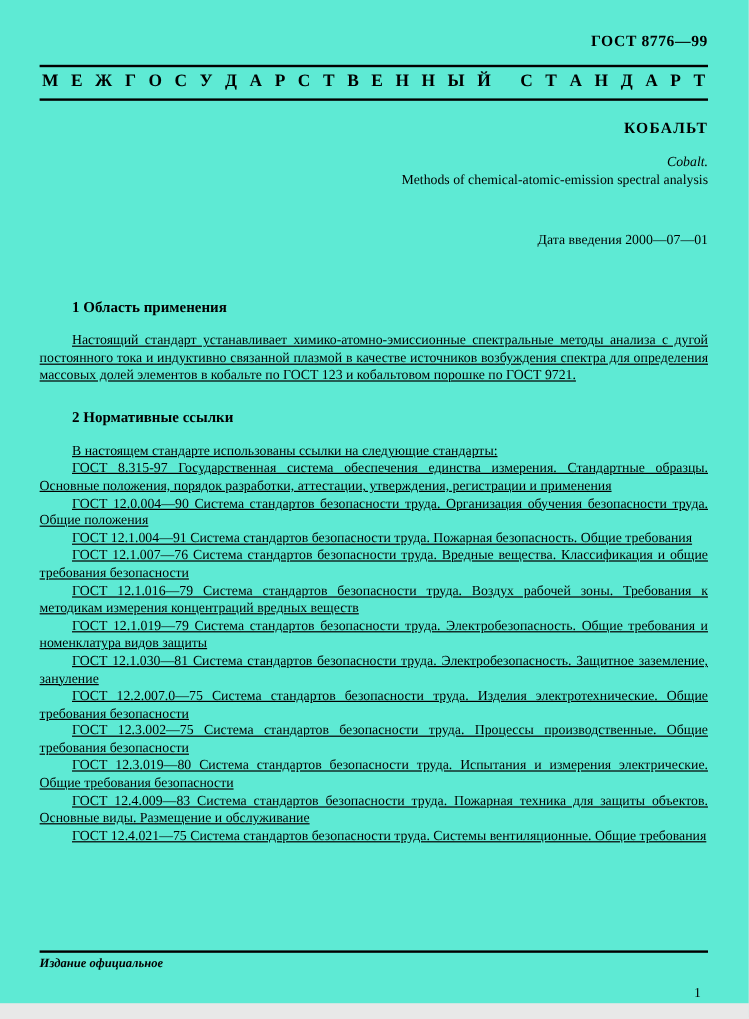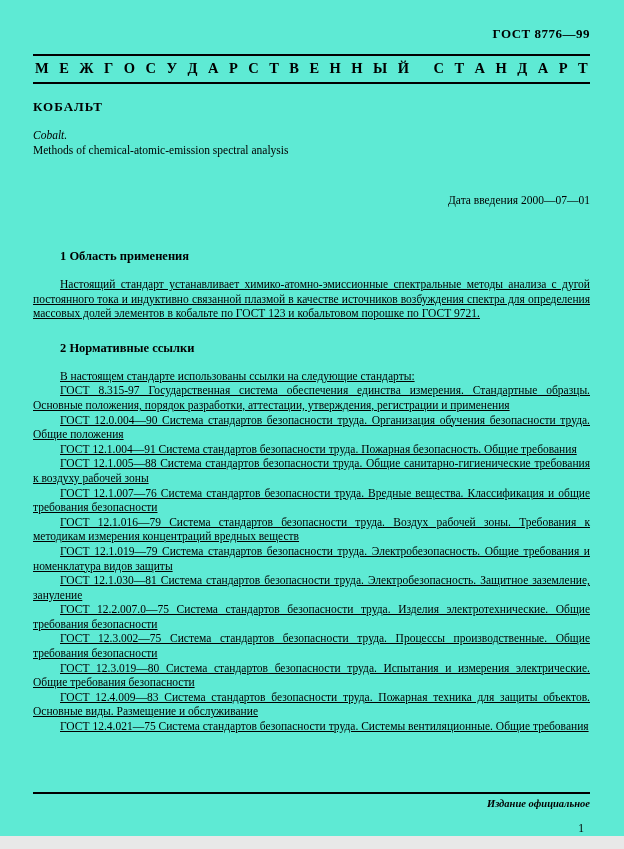--- a/index.html
+++ b/index.html
@@ -24,21 +24,21 @@
     margin-bottom: 12px;
   }
   .rule { border-top: 2px solid #000; }
   .banner-text {
     display: flex;
     justify-content: space-between;
     font-weight: bold;
     font-size: 14.5px;
     padding: 4px 2px 5px 2px;
   }
-  .title-block { text-align: left; margin-top: 15px; }
+  .title-block { text-align: right; margin-top: 15px; }
   .subject { font-weight: bold; font-size: 13px; letter-spacing: 1px; margin-bottom: 14px; }
   .subtitle-ru { font-weight: bold; font-size: 11.5px; margin-bottom: 17px; }
   .subject-en { font-size: 11.5px; margin-bottom: 3px; font-style: italic; }
   .subtitle-en { font-size: 11.5px; }
   .date-line {
     text-align: right;
     font-weight: normal;
     font-size: 11.5px;
     margin-top: 38px;
   }
@@ -52,21 +52,20 @@
     line-height: 14.6px;
     text-align: justify;
     text-indent: 27px;
     text-decoration: underline;
   }
   .section-2-heading { margin-top: 20px; }
   .footer {
     position: absolute;
     left: 33px; right: 34px;
     top: 792px;
-    text-align: right;
   }
   .edition-note {
     font-weight: bold;
     font-style: italic;
     font-size: 10.5px;
     margin-top: 4px;
   }
   .page-number {
     position: absolute;
     right: 40px;
@@ -128,21 +127,20 @@
   <p class="intro-para">В настоящем стандарте использованы ссылки на следующие стандарты:</p>
 
   <div class="refs">
 
       <p class="ref-para">ГОСТ 8.315-97 Государственная система обеспечения единства измерения. Стандартные образцы. Основные положения, порядок разработки, аттестации, утверждения, регистрации и применения</p>
 
       <p class="ref-para">ГОСТ 12.0.004—90 Система стандартов безопасности труда. Организация обучения безопасности труда. Общие положения</p>
 
       <p class="ref-para">ГОСТ 12.1.004—91 Система стандартов безопасности труда. Пожарная безопасность. Общие требования</p>
 
-      <p class="ref-para">ГОСТ 12.1.005—88 Система стандартов безопасности труда. Общие санитарно-гигиенические требования к воздуху рабочей зоны</p>
 
       <p class="ref-para">ГОСТ 12.1.007—76 Система стандартов безопасности труда. Вредные вещества. Классификация и общие требования безопасности</p>
 
       <p class="ref-para">ГОСТ 12.1.016—79 Система стандартов безопасности труда. Воздух рабочей зоны. Требования к методикам измерения концентраций вредных веществ</p>
 
       <p class="ref-para">ГОСТ 12.1.019—79 Система стандартов безопасности труда. Электробезопасность. Общие требования и номенклатура видов защиты</p>
 
       <p class="ref-para">ГОСТ 12.1.030—81 Система стандартов безопасности труда. Электробезопасность. Защитное заземление, зануление</p>
 
       <p class="ref-para">ГОСТ 12.2.007.0—75 Система стандартов безопасности труда. Изделия электротехнические. Общие требования безопасности</p>

